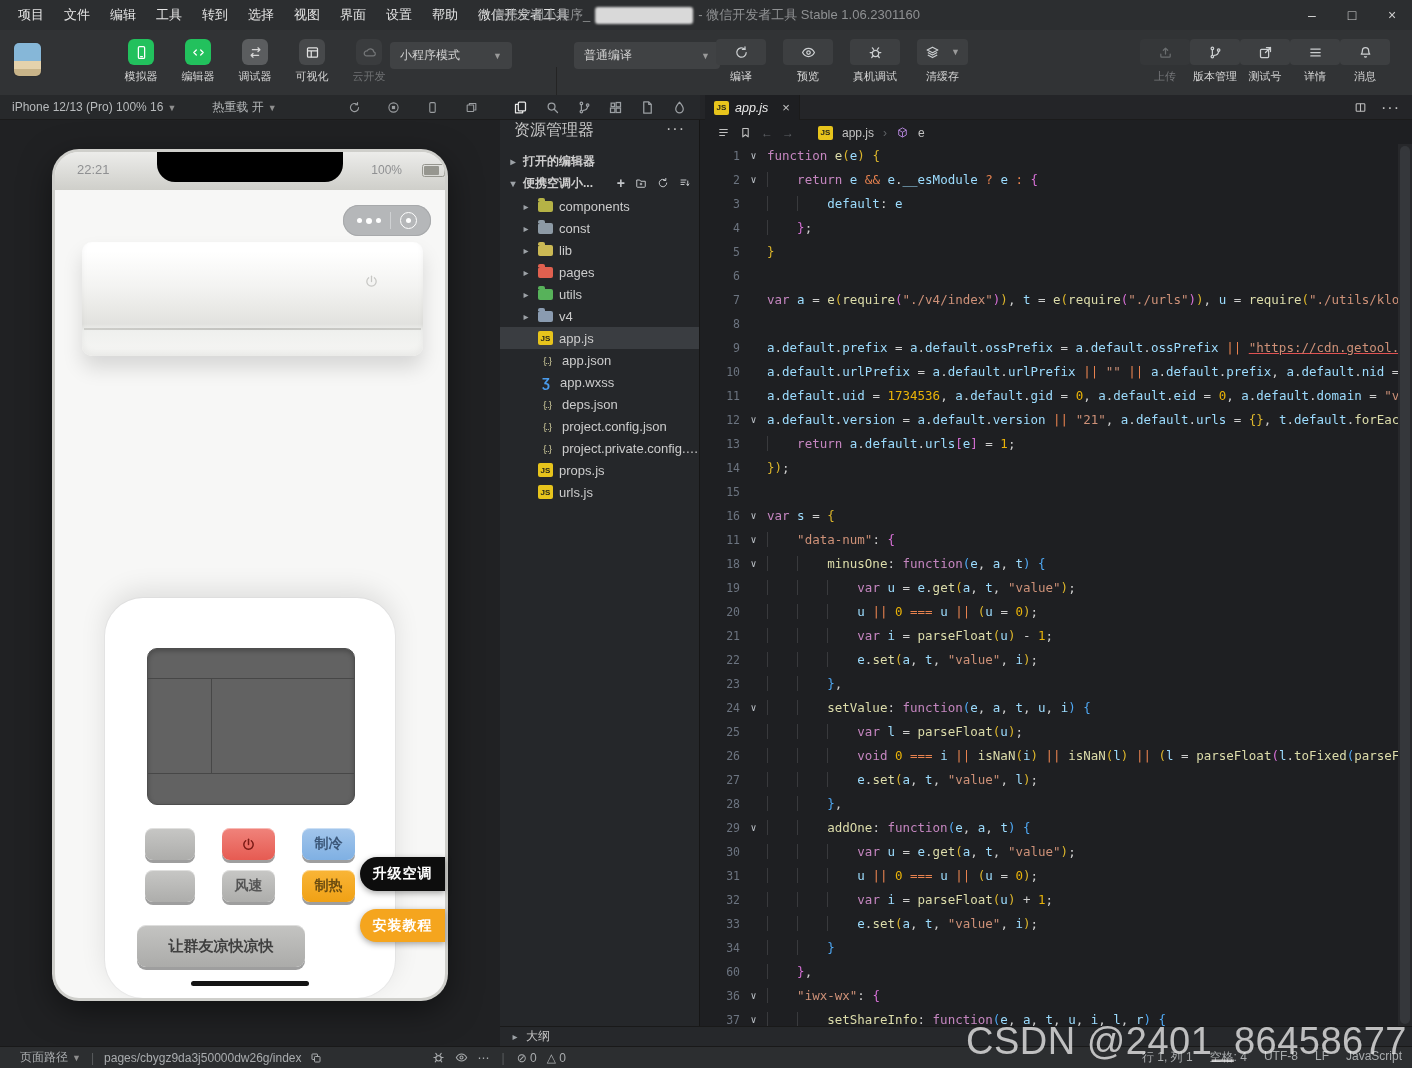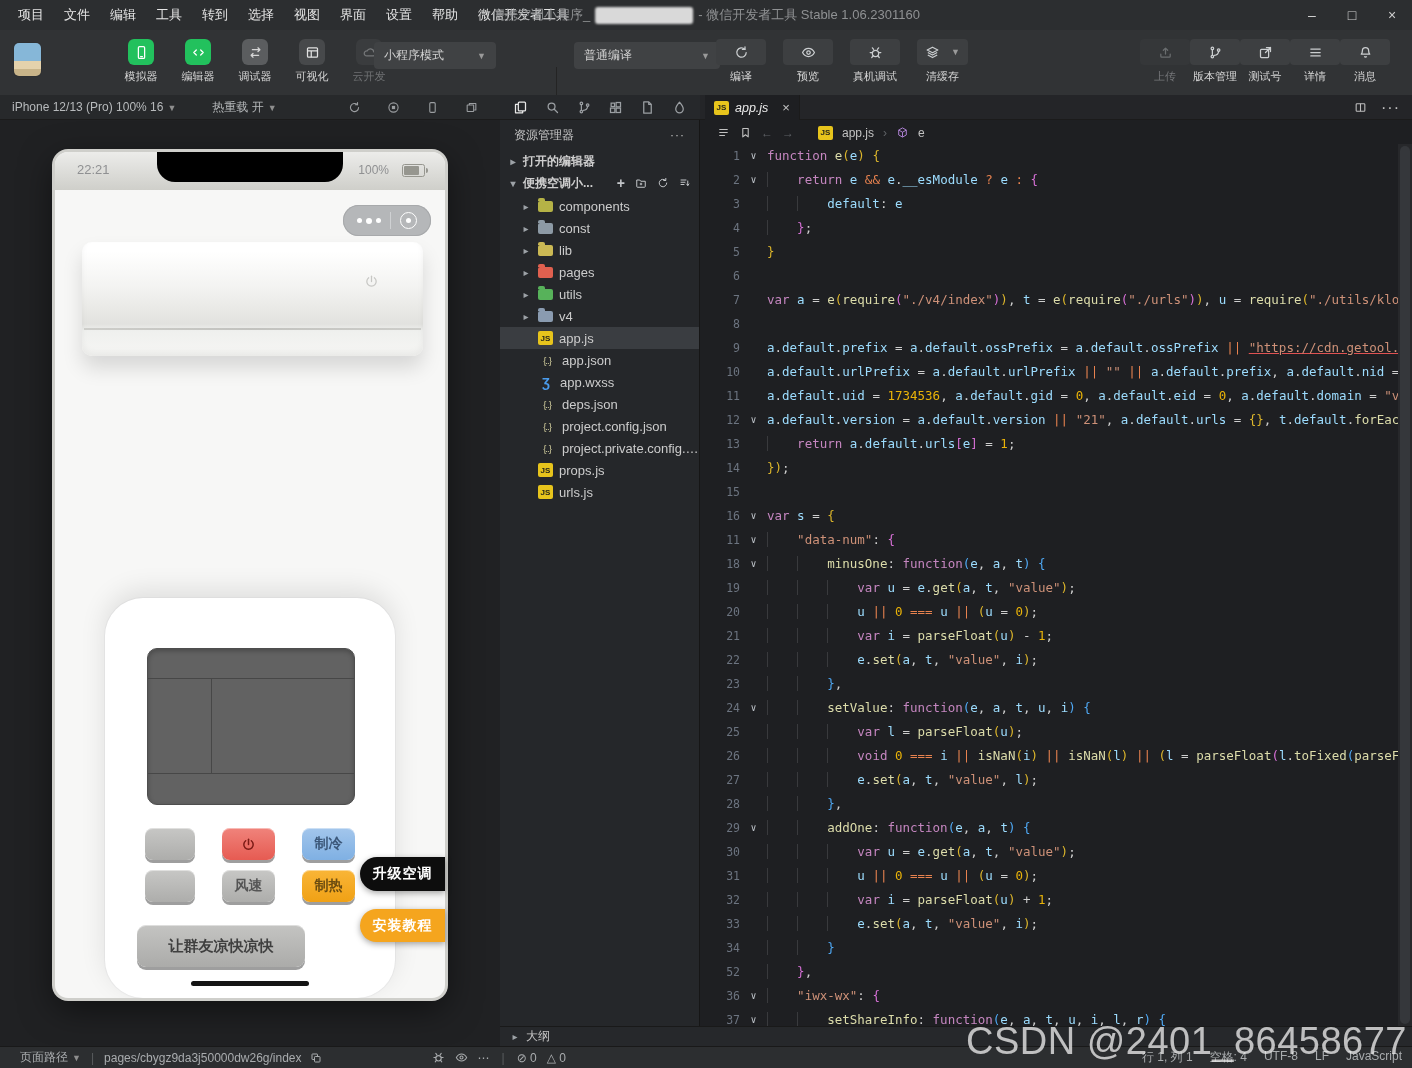--- a/index.html
+++ b/index.html
@@ -42,26 +42,26 @@
   .ract.disabled .alb{color:#75777a}
 
   
   .simbar{position:absolute;top:95px;left:0;width:500px;height:25px;background:#27292b;border-bottom:1px solid #1b1b1b;
           display:flex;align-items:center;font-size:12px;color:#b7babc;box-sizing:border-box}
   .simbar .dev{margin-left:12px}
   .simbar .hot{margin-left:36px}
   .scaret{font-size:9px;color:#8e8e8e;margin-left:4px}
   .simicons{margin-left:auto;display:flex;gap:26px;padding-right:22px;color:#9b9ea1}
   .simpanel{position:absolute;top:120px;left:0;width:500px;height:926px;background:#202123;overflow:hidden}
-  .phone{position:absolute;left:55px;top:32px;width:390px;height:846px;background:#f7f7f6;border-radius:13px;
+  .phone{position:absolute;left:55px;top:32px;width:390px;height:846px;background:#f7f7f6;border-radius:24px;
          box-shadow:0 0 0 3px #cfcfcb,0 10px 34px rgba(0,0,0,.55);overflow:hidden}
   .ptop{position:absolute;left:0;top:0;right:0;height:38px;background:linear-gradient(#ececea,#cfcfca)}
   .notch{position:absolute;left:50%;transform:translateX(-50%);top:0;width:186px;height:30px;background:#000;border-radius:0 0 18px 18px}
   .ptime{position:absolute;left:22px;top:10px;font-size:13px;color:#8f9092}
-  .pbat{position:absolute;right:20px;top:11px;display:flex;align-items:center;gap:13px;font-size:12px;color:#8f9092}
+  .pbat{position:absolute;right:0;top:11px;display:flex;align-items:center;gap:20px;font-size:12px;color:#8f9092}
   .baticon{width:21px;height:11px;border:1px solid #96968f;border-radius:2.5px;position:relative}
   .baticon::before{content:"";position:absolute;left:1px;top:1px;bottom:1px;width:15px;background:#96968f;border-radius:1px}
   .baticon::after{content:"";position:absolute;right:-4px;top:3px;width:2px;height:5px;background:#96968f;border-radius:0 2px 2px 0}
   .capsule{position:absolute;right:14px;top:53px;width:88px;height:31px;background:#b5b7b9;border-radius:16px;
            display:flex;align-items:center;justify-content:center;box-shadow:inset 0 0 0 1px #a7a9ab}
   .capdots{display:flex;gap:4px;margin-right:9px}
   .capdots i{width:5px;height:5px;border-radius:50%;background:#fff}
   .capdots i:nth-child(2){width:6px;height:6px}
   .capdiv{width:1px;height:17px;background:#cfd1d3;margin-right:9px}
   .captgt{width:15px;height:15px;border:1.6px solid #fff;border-radius:50%;display:flex;align-items:center;justify-content:center}
@@ -95,21 +95,21 @@
   .homebar{position:absolute;left:50%;transform:translateX(-50%);top:829px;width:118px;height:5px;background:#141414;border-radius:3px}
   .pbadge{position:absolute;left:360px;width:85px;height:34px;border-radius:17px 0 0 17px;display:flex;align-items:center;
           justify-content:center;color:#fff;font-size:14px;font-weight:bold;letter-spacing:1px;z-index:5;box-shadow:0 2px 6px rgba(0,0,0,.35)}
   .pbadge0{top:737px}.pbadge1{top:789px;height:33px}
 
   
   .activity{position:absolute;left:500px;top:95px;width:200px;height:25px;background:#26282b;display:flex;align-items:center;
             justify-content:space-between;padding:0 13px;box-sizing:border-box;color:#9b9fa3;border-bottom:1px solid #1b1b1b}
   .activity .on{color:#e9e9e9}
   .explorer{position:absolute;left:500px;top:120px;width:200px;height:906px;background:#25272a;border-right:1px solid #161616;box-sizing:border-box}
-  .exphead{height:30px;display:flex;align-items:center;padding:0 14px;font-size:12px;color:#c5c5c5;justify-content:space-between}
+  .exphead{height:30px;display:flex;align-items:flex-start;padding:0 14px;font-size:16px;color:#c5c5c5;justify-content:space-between}
   .dots{color:#c0c0c0;letter-spacing:1px}
   .srow{height:22px;display:flex;align-items:center;padding:0 8px;font-size:12px;color:#cfcfcf;font-weight:bold;gap:5px}
   .sarrow{width:10px;color:#9da2a7;font-size:10px;text-align:center}
   .sacts{margin-left:auto;display:flex;gap:10px;color:#c3c6c9;align-items:center}
   .tree{margin-top:1px}
   .trow{height:22px;display:flex;align-items:center;padding-left:20px;font-size:13px;color:#cccccc;gap:6px;cursor:default}
   .trow.sel{background:#3a3d41}
   .tarrow{width:12px;font-size:10px;color:#9da2a7;text-align:center;flex:none}
   .f-ic{position:relative;width:15px;height:11px;border-radius:2px;flex:none;margin-top:1px}
   .f-ic::before{content:"";position:absolute;top:-3px;left:0;width:7px;height:3px;background:inherit;border-radius:2px 2px 0 0}
@@ -226,21 +226,21 @@
         <svg class="i15" viewBox="0 0 24 24" fill="none" stroke="currentColor" stroke-width="2" stroke-linejoin="round">
             <path d="M7.5 17.5a4 4 0 1 1 .7-7.95A5.5 5.5 0 0 1 18.8 11a3.3 3.3 0 0 1-.8 6.5z"></path>
           </svg>
       </span>
       <span class="mlb">云开发</span>
     </div>
   </div>
 
   <div class="tsep" style="left:556px"></div>
 
-  <div class="dd" style="left:374px;width:122px">
+  <div class="dd" style="left:390px;width:122px">
     <span>小程序模式</span>
     <span class="caret">▼</span>
   </div>
   <div class="dd" style="left:574px;width:146px">
     <span>普通编译</span>
     <span class="caret">▼</span>
   </div>
 
   <div class="acts">
     <div class="act">
@@ -647,21 +647,21 @@
     <div class="line"><span class="ln">25</span><span class="fold"></span><span class="lt"><span class="tk-p ind">    </span><span class="tk-p ind">    </span><span class="tk-p ind">    </span><span class="tk-k">var</span><span class="tk-p"> </span><span class="tk-v">l</span><span class="tk-p"> = </span><span class="tk-f">parseFloat</span><span class="tk-b1">(</span><span class="tk-v">u</span><span class="tk-b1">)</span><span class="tk-p">;</span></span></div>
     <div class="line"><span class="ln">26</span><span class="fold"></span><span class="lt"><span class="tk-p ind">    </span><span class="tk-p ind">    </span><span class="tk-p ind">    </span><span class="tk-k">void</span><span class="tk-p"> </span><span class="tk-n">0</span><span class="tk-p"> </span><span class="tk-o">===</span><span class="tk-p"> </span><span class="tk-v">i</span><span class="tk-p"> </span><span class="tk-o">||</span><span class="tk-p"> </span><span class="tk-f">isNaN</span><span class="tk-b1">(</span><span class="tk-v">i</span><span class="tk-b1">)</span><span class="tk-p"> </span><span class="tk-o">||</span><span class="tk-p"> </span><span class="tk-f">isNaN</span><span class="tk-b1">(</span><span class="tk-v">l</span><span class="tk-b1">)</span><span class="tk-p"> </span><span class="tk-o">||</span><span class="tk-p"> </span><span class="tk-b1">(</span><span class="tk-v">l</span><span class="tk-p"> = </span><span class="tk-f">parseFloat</span><span class="tk-b2">(</span><span class="tk-v">l</span><span class="tk-p">.</span><span class="tk-f">toFixed</span><span class="tk-b3">(</span><span class="tk-f">parseFloat</span></span></div>
     <div class="line"><span class="ln">27</span><span class="fold"></span><span class="lt"><span class="tk-p ind">    </span><span class="tk-p ind">    </span><span class="tk-p ind">    </span><span class="tk-v">e</span><span class="tk-p">.</span><span class="tk-f">set</span><span class="tk-b1">(</span><span class="tk-v">a</span><span class="tk-p">, </span><span class="tk-v">t</span><span class="tk-p">, </span><span class="tk-s">"value"</span><span class="tk-p">, </span><span class="tk-v">l</span><span class="tk-b1">)</span><span class="tk-p">;</span></span></div>
     <div class="line"><span class="ln">28</span><span class="fold"></span><span class="lt"><span class="tk-p ind">    </span><span class="tk-p ind">    </span><span class="tk-b3">}</span><span class="tk-p">,</span></span></div>
     <div class="line"><span class="ln">29</span><span class="fold">∨</span><span class="lt"><span class="tk-p ind">    </span><span class="tk-p ind">    </span><span class="tk-f">addOne</span><span class="tk-p">: </span><span class="tk-k">function</span><span class="tk-b3">(</span><span class="tk-v">e</span><span class="tk-p">, </span><span class="tk-v">a</span><span class="tk-p">, </span><span class="tk-v">t</span><span class="tk-b3">)</span><span class="tk-p"> </span><span class="tk-b3">{</span></span></div>
     <div class="line"><span class="ln">30</span><span class="fold"></span><span class="lt"><span class="tk-p ind">    </span><span class="tk-p ind">    </span><span class="tk-p ind">    </span><span class="tk-k">var</span><span class="tk-p"> </span><span class="tk-v">u</span><span class="tk-p"> = </span><span class="tk-v">e</span><span class="tk-p">.</span><span class="tk-f">get</span><span class="tk-b1">(</span><span class="tk-v">a</span><span class="tk-p">, </span><span class="tk-v">t</span><span class="tk-p">, </span><span class="tk-s">"value"</span><span class="tk-b1">)</span><span class="tk-p">;</span></span></div>
     <div class="line"><span class="ln">31</span><span class="fold"></span><span class="lt"><span class="tk-p ind">    </span><span class="tk-p ind">    </span><span class="tk-p ind">    </span><span class="tk-v">u</span><span class="tk-p"> </span><span class="tk-o">||</span><span class="tk-p"> </span><span class="tk-n">0</span><span class="tk-p"> </span><span class="tk-o">===</span><span class="tk-p"> </span><span class="tk-v">u</span><span class="tk-p"> </span><span class="tk-o">||</span><span class="tk-p"> </span><span class="tk-b1">(</span><span class="tk-v">u</span><span class="tk-p"> = </span><span class="tk-n">0</span><span class="tk-b1">)</span><span class="tk-p">;</span></span></div>
     <div class="line"><span class="ln">32</span><span class="fold"></span><span class="lt"><span class="tk-p ind">    </span><span class="tk-p ind">    </span><span class="tk-p ind">    </span><span class="tk-k">var</span><span class="tk-p"> </span><span class="tk-v">i</span><span class="tk-p"> = </span><span class="tk-f">parseFloat</span><span class="tk-b1">(</span><span class="tk-v">u</span><span class="tk-b1">)</span><span class="tk-p"> + </span><span class="tk-n">1</span><span class="tk-p">;</span></span></div>
     <div class="line"><span class="ln">33</span><span class="fold"></span><span class="lt"><span class="tk-p ind">    </span><span class="tk-p ind">    </span><span class="tk-p ind">    </span><span class="tk-v">e</span><span class="tk-p">.</span><span class="tk-f">set</span><span class="tk-b1">(</span><span class="tk-v">a</span><span class="tk-p">, </span><span class="tk-v">t</span><span class="tk-p">, </span><span class="tk-s">"value"</span><span class="tk-p">, </span><span class="tk-v">i</span><span class="tk-b1">)</span><span class="tk-p">;</span></span></div>
     <div class="line"><span class="ln">34</span><span class="fold"></span><span class="lt"><span class="tk-p ind">    </span><span class="tk-p ind">    </span><span class="tk-b3">}</span></span></div>
-    <div class="line"><span class="ln">52</span><span class="fold"></span><span class="lt"><span class="tk-p ind">    </span><span class="tk-b2">}</span><span class="tk-p">,</span></span></div>
+    <div class="line"><span class="ln">60</span><span class="fold"></span><span class="lt"><span class="tk-p ind">    </span><span class="tk-b2">}</span><span class="tk-p">,</span></span></div>
     <div class="line"><span class="ln">36</span><span class="fold">∨</span><span class="lt"><span class="tk-p ind">    </span><span class="tk-s">"iwx-wx"</span><span class="tk-p">: </span><span class="tk-b2">{</span></span></div>
     <div class="line"><span class="ln">37</span><span class="fold">∨</span><span class="lt"><span class="tk-p ind">    </span><span class="tk-p ind">    </span><span class="tk-f">setShareInfo</span><span class="tk-p">: </span><span class="tk-k">function</span><span class="tk-b3">(</span><span class="tk-v">e</span><span class="tk-p">, </span><span class="tk-v">a</span><span class="tk-p">, </span><span class="tk-v">t</span><span class="tk-p">, </span><span class="tk-v">u</span><span class="tk-p">, </span><span class="tk-v">i</span><span class="tk-p">, </span><span class="tk-v">l</span><span class="tk-p">, </span><span class="tk-v">r</span><span class="tk-b3">)</span><span class="tk-p"> </span><span class="tk-b3">{</span></span></div>
   </div>
 <div class="vscroll">
     <div class="vthumb"></div>
   </div>
 
 <div class="outline">
   <span class="sarrow">▸</span>
   <span>大纲</span>

